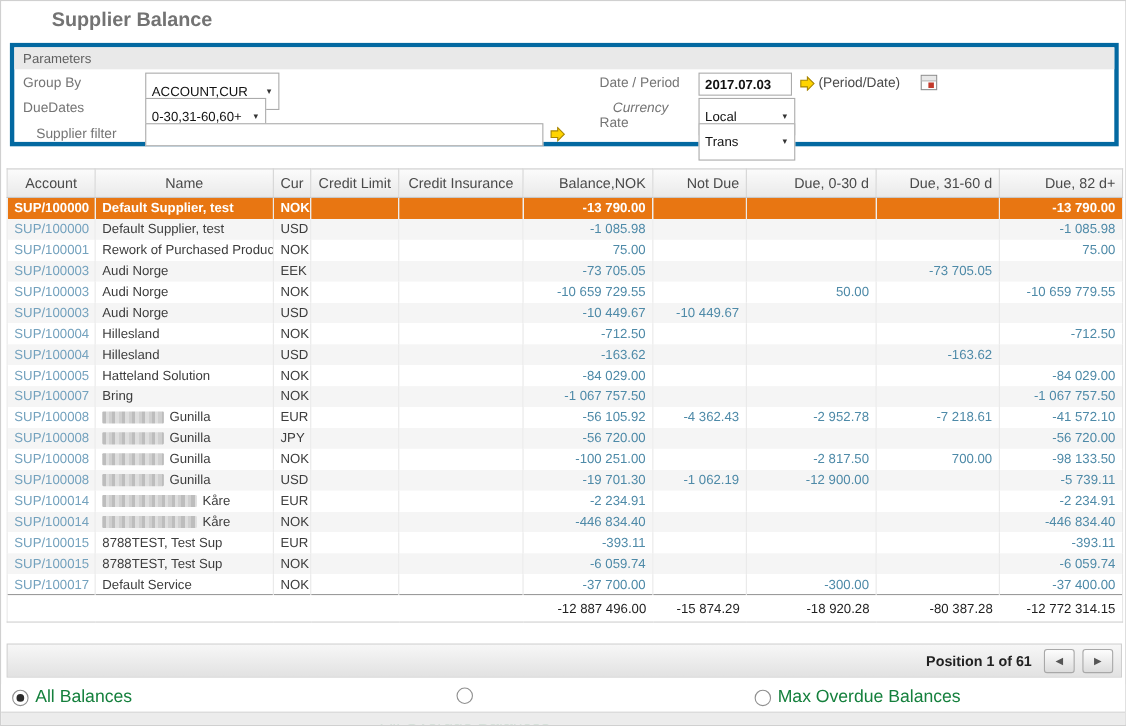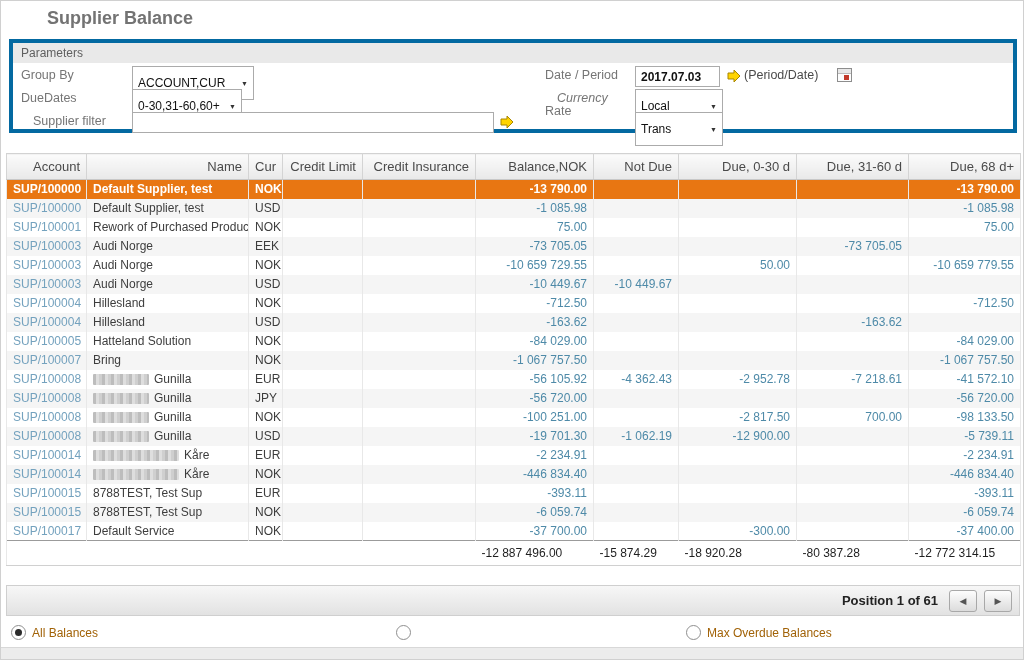--- a/index.html
+++ b/index.html
@@ -32,38 +32,38 @@
                       height:4px; background:#e8e8e8; border-bottom:1px solid #bbb; }
   .cal-icon::after { content:""; position:absolute; right:2px; top:6px;
                      width:5px; height:5px; background:#c2392b; }
 
   
   table.grid { position:absolute; left:5px; top:152px; width:1014px;
                border-collapse:collapse; table-layout:fixed; }
   table.grid th { height:26px; font-weight:normal; font-size:13px; color:#4a4a4a;
         background:linear-gradient(#fbfbfb,#e9e9e9);
         border-top:1px solid #d2d2d2; border-bottom:1px solid #c8c8c8;
-        border-right:1px solid #d4d4d4; padding:0 6px; text-align:right;
+        border-right:1px solid #d4d4d4; padding:0 6px; text-align:center;
         white-space:nowrap; overflow:hidden; }
   table.grid th:first-child { border-left:1px solid #d4d4d4; }
   table.grid th.num-h { text-align:right; }
   table.grid td { height:19px; font-size:12px; color:#3d3d3d; padding:0 6px;
         border-right:1px solid #e8e8e8; white-space:nowrap; overflow:hidden; }
   table.grid td:first-child { border-left:1px solid #e8e8e8; }
   table.grid tbody tr:nth-child(even) { background:#f5f5f5; }
   table.grid td.num { text-align:right; color:#4e8aa8; }
   table.grid td.acct { color:#74a2be; cursor:pointer; }
   table.grid tbody tr.selected,
   table.grid tbody tr.selected td { background:#e87612; color:#fff; font-weight:bold; }
   .redact { display:inline-block; height:11px; vertical-align:middle;
             margin-right:5px; border-radius:1px;
             background:repeating-linear-gradient(90deg,#bdbdbd 0 3px,#dedede 3px 6px,#cfcfcf 6px 9px); }
   table.grid tfoot td { height:25px; font-size:12px; color:#1f1f1f; background:#fff;
         border-top:1px solid #9b9b9b; border-bottom:1px solid #d0d0d0;
-        border-right:none; text-align:left; padding:0 6px; }
+        border-right:none; text-align:right; padding:0 6px; }
   table.grid tfoot td:first-child { border-left:1px solid #e8e8e8; }
   table.grid tfoot td:last-child { border-right:1px solid #e8e8e8; }
 
   
   .pos-bar { position:absolute; left:5px; top:584px; width:1014px; height:31px;
              background:linear-gradient(#f7f7f7,#e2e2e2);
              border:1px solid #cfcfcf; display:flex; align-items:center;
              justify-content:flex-end; gap:7px; padding-right:7px; }
   .pos-text { font-size:13px; font-weight:bold; color:#222; margin-right:4px; }
   .nav-btn { width:28px; height:22px; border:1px solid #a8a8a8; border-radius:3px;
@@ -71,21 +71,21 @@
              font-size:9px; display:flex; align-items:center; justify-content:center;
              cursor:pointer; }
 
   
   .radio-bar { position:absolute; left:0; top:621px; width:100%; height:25px; background:#fff; }
   .radio-item { position:absolute; top:3px; display:flex; align-items:center; gap:6px; cursor:pointer; }
   .radio-circle { width:15px; height:15px; border:1px solid #8f8f8f; border-radius:50%;
                   background:#fff; position:relative; }
   .radio-circle.on::after { content:""; position:absolute; left:3px; top:3px;
                   width:7px; height:7px; border-radius:50%; background:#2b2b2b; }
-  .radio-label { font-size:12px; color:#a16207; }
+  .radio-label { font-size:16px; color:#15803d; }
 
   .bottom-strip { position:absolute; left:0; bottom:0; width:100%; height:12px;
                   background:#ececec; border-top:1px solid #d8d8d8; }
 </style>
 </head>
 <body>
 
 <div class="window">
 
   <div class="page-title">Supplier Balance</div>
@@ -152,21 +152,21 @@
       <tr>
         <th>Account</th>
         <th>Name</th>
         <th>Cur</th>
         <th>Credit Limit</th>
         <th>Credit Insurance</th>
         <th class="num-h">Balance,NOK</th>
         <th class="num-h">Not Due</th>
         <th class="num-h">Due, 0-30 d</th>
         <th class="num-h">Due, 31-60 d</th>
-        <th class="num-h">Due, 68 d+</th>
+        <th class="num-h">Due, 82 d+</th>
       </tr>
     </thead>
     <tbody>
         <tr class="selected">
           <td class="acct">SUP/100000</td>
           <td>Default Supplier, test</td>
           <td>NOK</td>
           <td class="num"></td>
           <td class="num"></td>
           <td class="num">-13 790.00</td>

